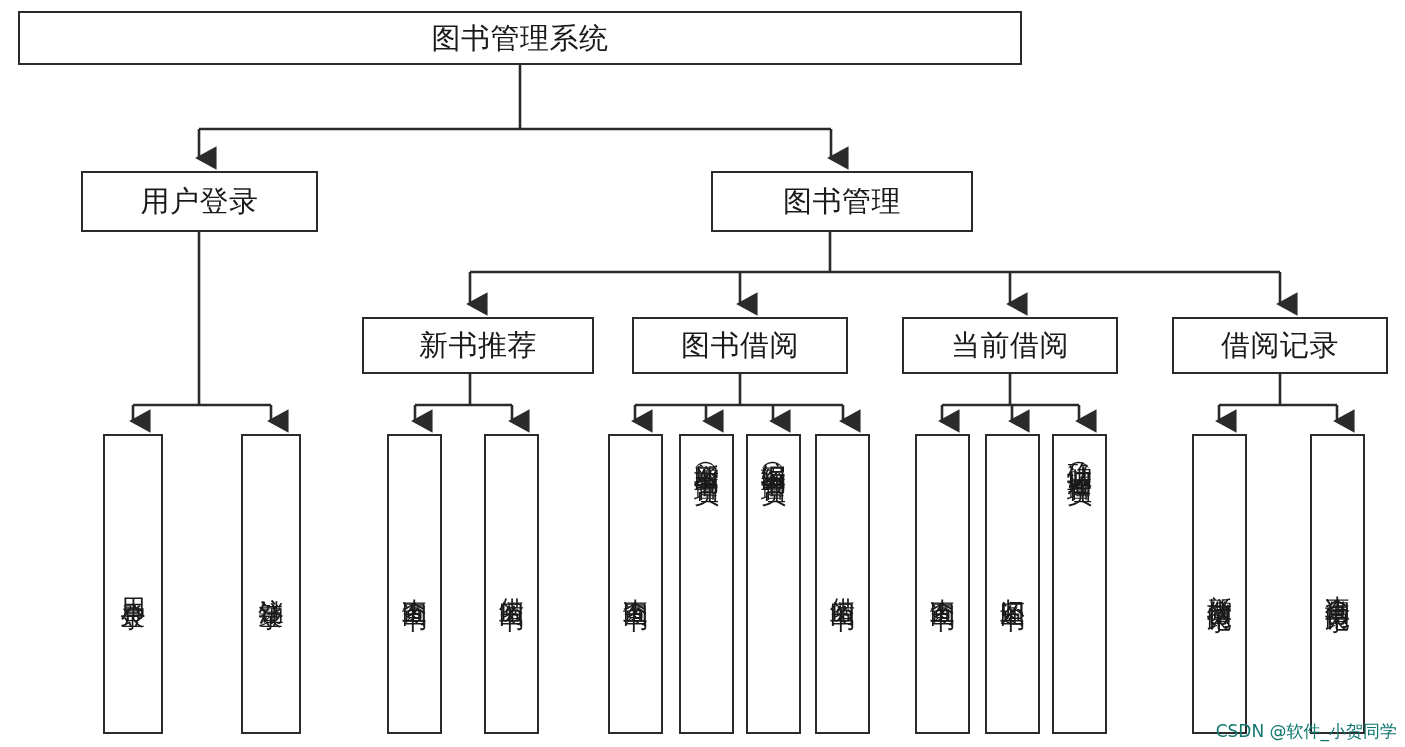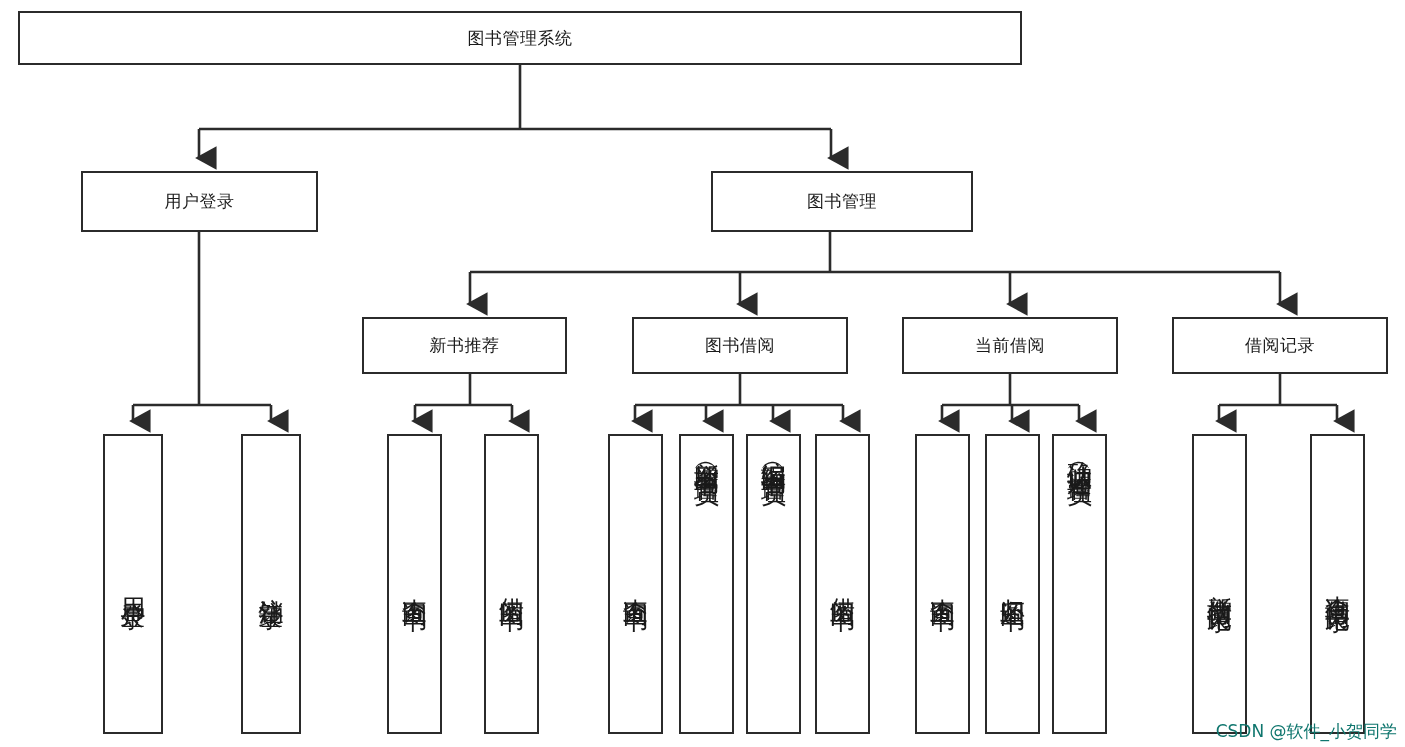--- a/index.html
+++ b/index.html
@@ -36,21 +36,21 @@
     z-index: 2;
   }
   .node .lbl {
     color: #1a1a1a;
     text-align: center;
     line-height: 1.18;
     letter-spacing: 0.5px;
   }
   
   .node.h .lbl {
-    font-size: 17px;
+    font-size: 29px;
     writing-mode: horizontal-tb;
   }
   
   .node.v {
     align-items: flex-start;
     justify-content: center;
     padding-top: 6px;
   }
   .node.v .lbl {
     font-size: 25px;
@@ -139,21 +139,21 @@
     <span class="lbl" style="color: rgb(26, 26, 26);">图书管理系统</span>
   </div>
 
   <div class="node h" id="node-l2-0" style="left: 81px; top: 171px; width: 237px; height: 61px; border-color: rgb(43, 43, 43); background: rgb(255, 255, 255);">
     <span class="lbl" style="color: rgb(26, 26, 26);">用户登录</span>
   </div>
   <div class="node h" id="node-l2-1" style="left: 711px; top: 171px; width: 262px; height: 61px; border-color: rgb(43, 43, 43); background: rgb(255, 255, 255);">
     <span class="lbl" style="color: rgb(26, 26, 26);">图书管理</span>
   </div>
 
-  <div class="node h" id="node-l3-0" style="left: 362px; top: 317px; width: 205px; height: 57px; border-color: rgb(43, 43, 43); background: rgb(255, 255, 255); justify-content: center;">
+  <div class="node h" id="node-l3-0" style="left: 362px; top: 317px; width: 232px; height: 57px; border-color: rgb(43, 43, 43); background: rgb(255, 255, 255); justify-content: center;">
     <span class="lbl" style="color: rgb(26, 26, 26);">新书推荐</span>
   </div>
   <div class="node h" id="node-l3-1" style="left: 632px; top: 317px; width: 216px; height: 57px; border-color: rgb(43, 43, 43); background: rgb(255, 255, 255);">
     <span class="lbl" style="color: rgb(26, 26, 26);">图书借阅</span>
   </div>
   <div class="node h" id="node-l3-2" style="left: 902px; top: 317px; width: 216px; height: 57px; border-color: rgb(43, 43, 43); background: rgb(255, 255, 255);">
     <span class="lbl" style="color: rgb(26, 26, 26);">当前借阅</span>
   </div>
   <div class="node h" id="node-l3-3" style="left: 1172px; top: 317px; width: 216px; height: 57px; border-color: rgb(43, 43, 43); background: rgb(255, 255, 255);">
     <span class="lbl" style="color: rgb(26, 26, 26);">借阅记录</span>

